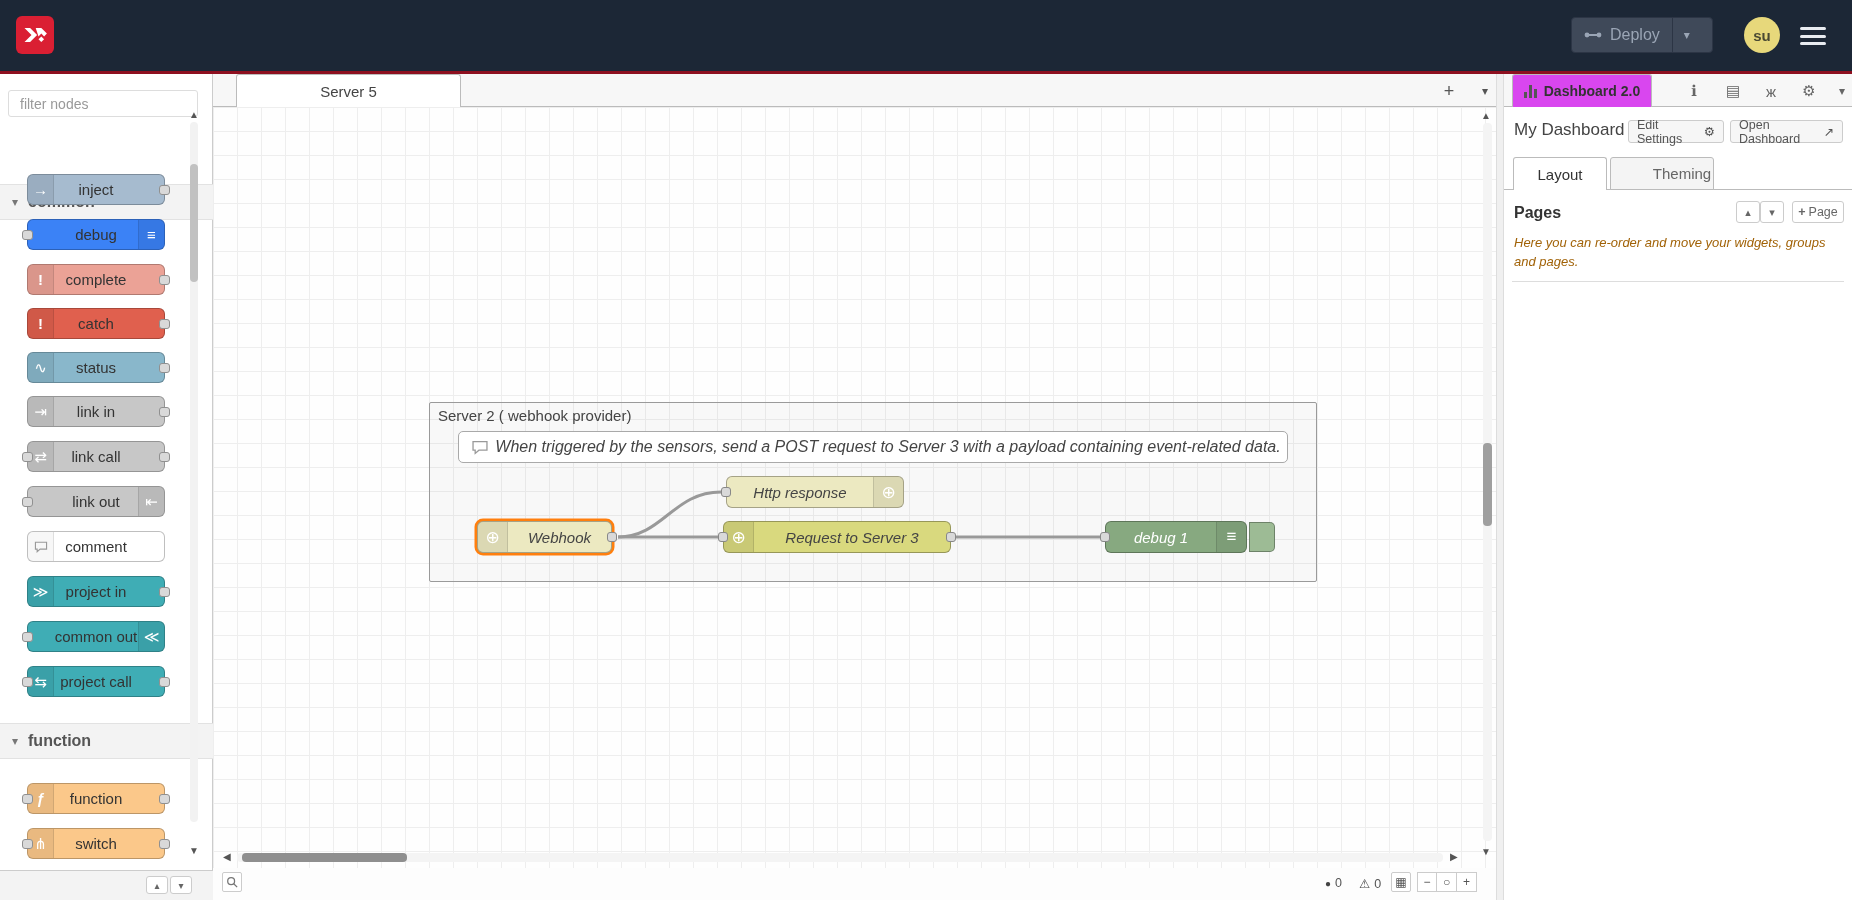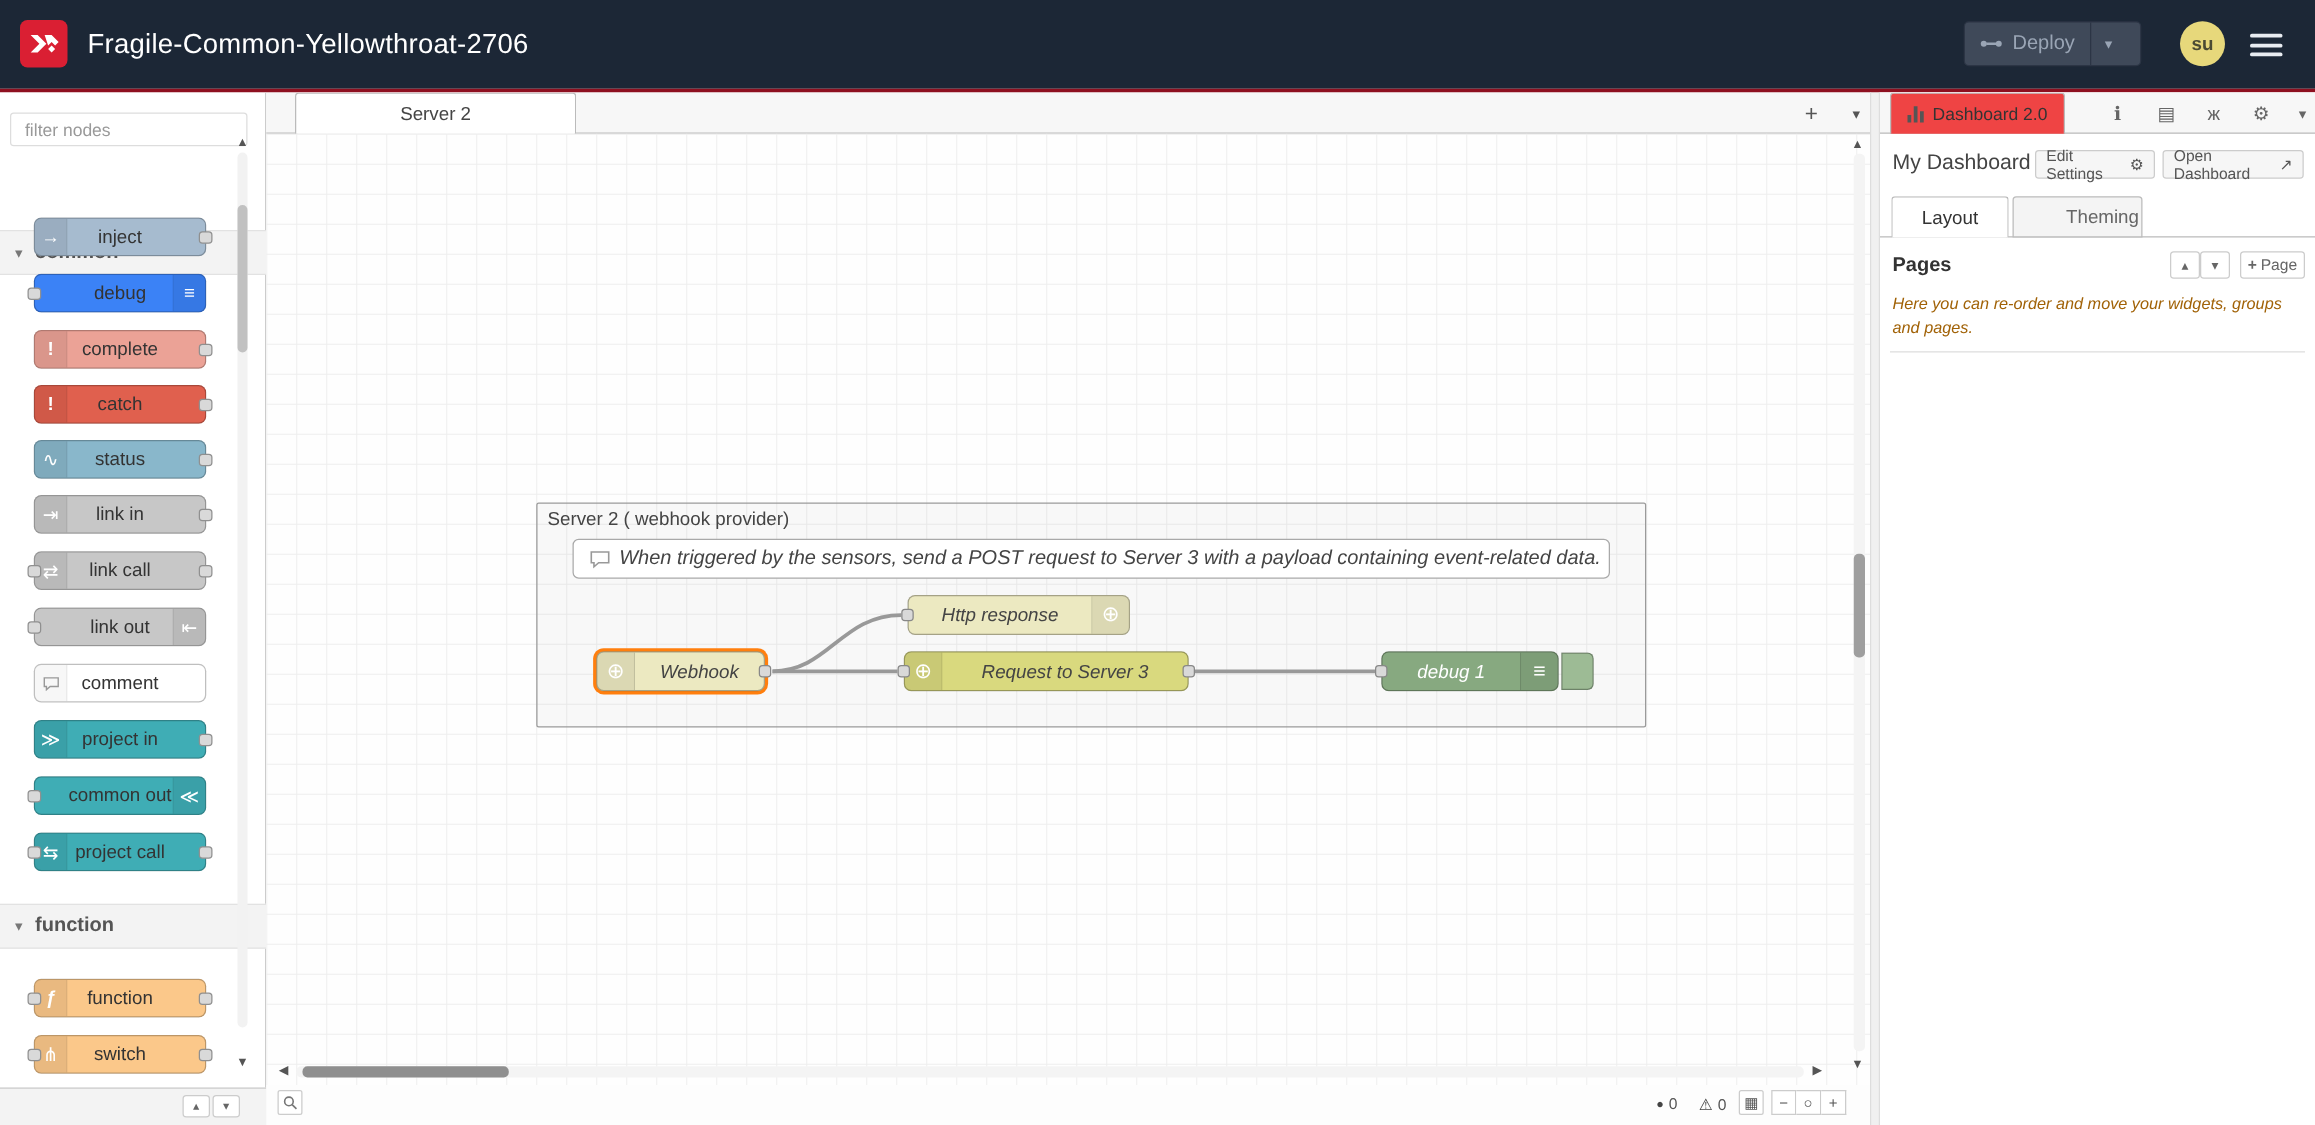--- a/index.html
+++ b/index.html
@@ -78,21 +78,21 @@
   #zoom-group { position:absolute; left:1204px; top:4px; display:flex; }
   #zoom-group .zbtn { width:20px; height:20px; background:#fff; border:1px solid #ccc; color:#555; font-size:12px; display:flex; align-items:center; justify-content:center; cursor:pointer; }
   #zoom-group .zbtn + .zbtn { border-left:none; }
 
   
   #splitter { position:absolute; left:1496px; top:74px; width:8px; height:826px; background:#f0f0f0; border-left:1px solid #ddd; border-right:1px solid #ddd; cursor:col-resize; }
 
   
   #sidebar { position:absolute; left:1504px; top:74px; width:348px; height:826px; background:#fff; }
   #sb-tabbar { position:absolute; left:0; top:0; width:348px; height:33px; background:#f7f7f7; border-bottom:1px solid #bbb; }
-  #sb-active-tab { position:absolute; left:8px; top:0; width:140px; height:33px; background:#ef4444; border:1px solid #bbb; border-bottom:none; border-radius:3px 3px 0 0; display:flex; align-items:center; justify-content:center; gap:7px; font-size:14px; color:#333; z-index:2; cursor:pointer; }
+  #sb-active-tab { position:absolute; left:8px; top:0; width:140px; height:33px; background:#d946ef; border:1px solid #bbb; border-bottom:none; border-radius:3px 3px 0 0; display:flex; align-items:center; justify-content:center; gap:7px; font-size:14px; color:#333; z-index:2; cursor:pointer;font-weight:bold; }
   .sb-icon-tab { position:absolute; top:5px; width:28px; height:24px; display:flex; align-items:center; justify-content:center; color:#666; font-size:15px; cursor:pointer; }
   .chart-icon { display:inline-flex; align-items:flex-end; gap:2px; height:13px; }
   .chart-icon i { display:block; width:3px; background:#555; }
   .chart-icon i:nth-child(1){height:6px;} .chart-icon i:nth-child(2){height:13px;} .chart-icon i:nth-child(3){height:9px;}
   #sb-panel-title { position:absolute; left:10px; top:46px; font-size:17px; color:#444; }
   .sb-small-btn { position:absolute; top:46px; height:23px; background:#f6f6f6; border:1px solid #ccc; border-radius:3px; color:#555; font-size:12.5px; display:flex; align-items:center; justify-content:space-between; gap:5px; padding:0 8px; cursor:pointer; }
   .sb-tab { position:absolute; top:83px; height:33px; border:1px solid #bbb; border-radius:3px 3px 0 0; display:flex; align-items:center; justify-content:center; font-size:15px; cursor:pointer; }
   #sb-tabs-line { position:absolute; left:0; top:115px; width:348px; height:1px; background:#bbb; }
   #sb-tab-layout { left:9px; width:94px; background:#fff; color:#333; border-bottom:none; height:33px; z-index:2; }
   #sb-tab-theming { left:106px; width:104px; background:#f4f4f4; color:#666;padding-left:40px; }
@@ -107,21 +107,20 @@
 <div id="app">
 
   <div id="header">
     <div id="logo">
       <svg width="28" height="28" viewBox="0 0 40 40">
         <polygon points="5,10 13,10 23,20 13,30 5,30 15,20" fill="#ffffff"></polygon>
         <polygon points="21,10 29,10 37,18 33,22 29,18 25,22" fill="#ffffff"></polygon>
         <polygon points="25,26 29,22 33,26 29,30" fill="#ffffff"></polygon>
       </svg>
     </div>
-    <span id="app-title">Fragile-Common-Yellowthroat-2706</span>
     <div id="deploy-btn">
       <span class="dicon">
         <svg width="18" height="12" viewBox="0 0 18 12">
             <circle cx="3" cy="6" r="2.4" fill="#9aa5b5"></circle>
             <rect x="5" y="5" width="8" height="2" fill="#9aa5b5"></rect>
             <circle cx="15" cy="6" r="2.4" fill="#9aa5b5"></circle>
           </svg>
       </span>
       <span>Deploy</span>
       <span class="dsep"></span>
@@ -246,21 +245,21 @@
           <span>▴</span>
         </div>
       <div class="mini-btn" style="left:170px;top:5px">
           <span>▾</span>
         </div>
     </div>
   </div>
 
   <div id="tabbar">
     <div id="flow-tab">
-        <span>Server 2</span>
+        <span>Server 5</span>
       </div>
     <div class="tab-icon-btn" style="left:1223px;font-size:18px">
         <span>+</span>
       </div>
     <div class="tab-icon-btn" style="left:1259px;font-size:12px">
         <span>▾</span>
       </div>
   </div>
 
   <div id="canvas">

